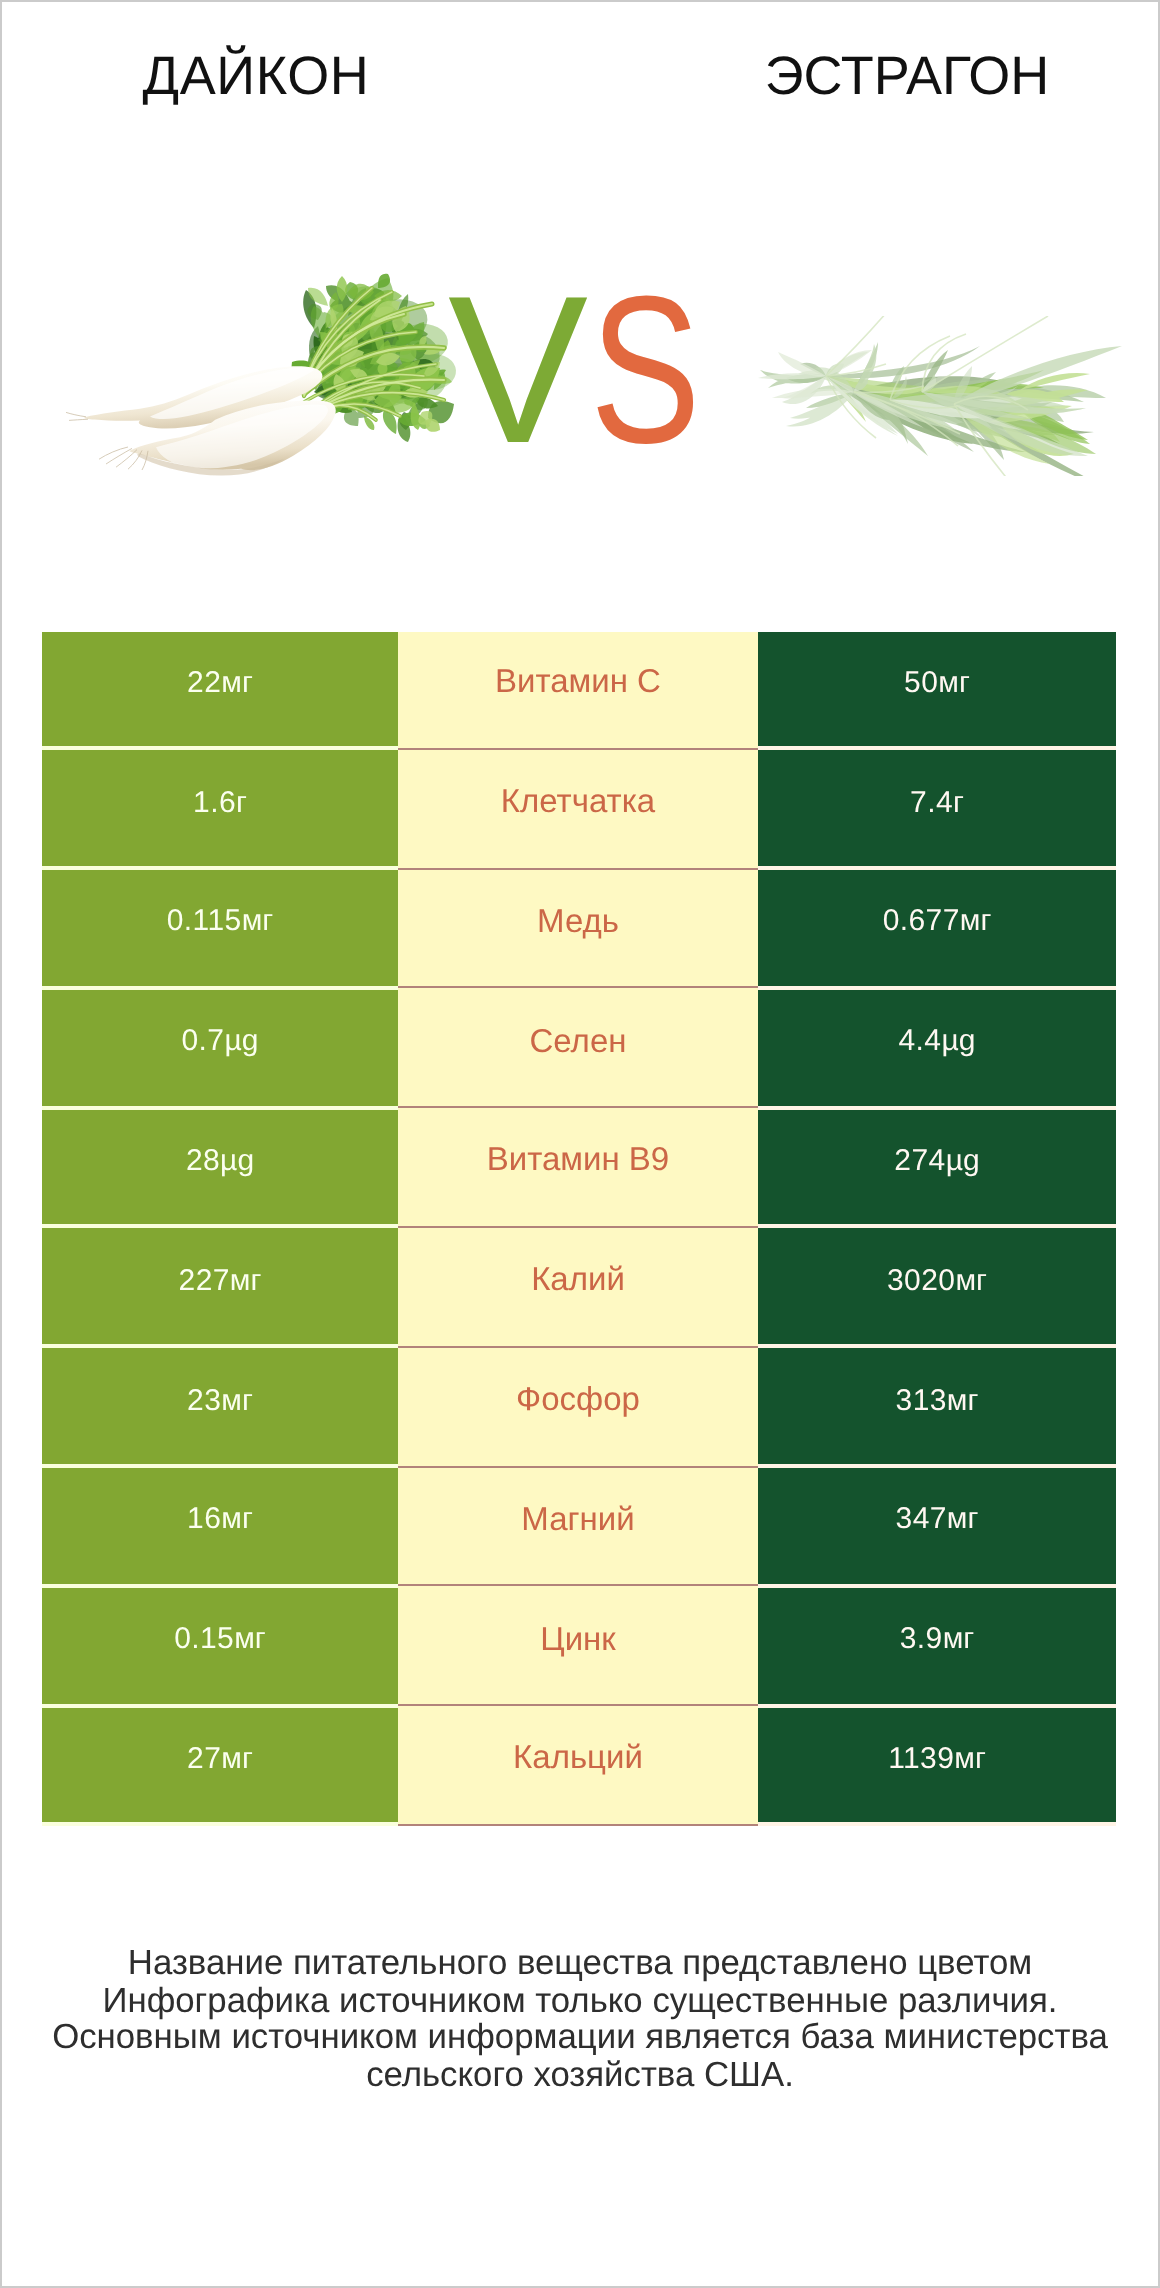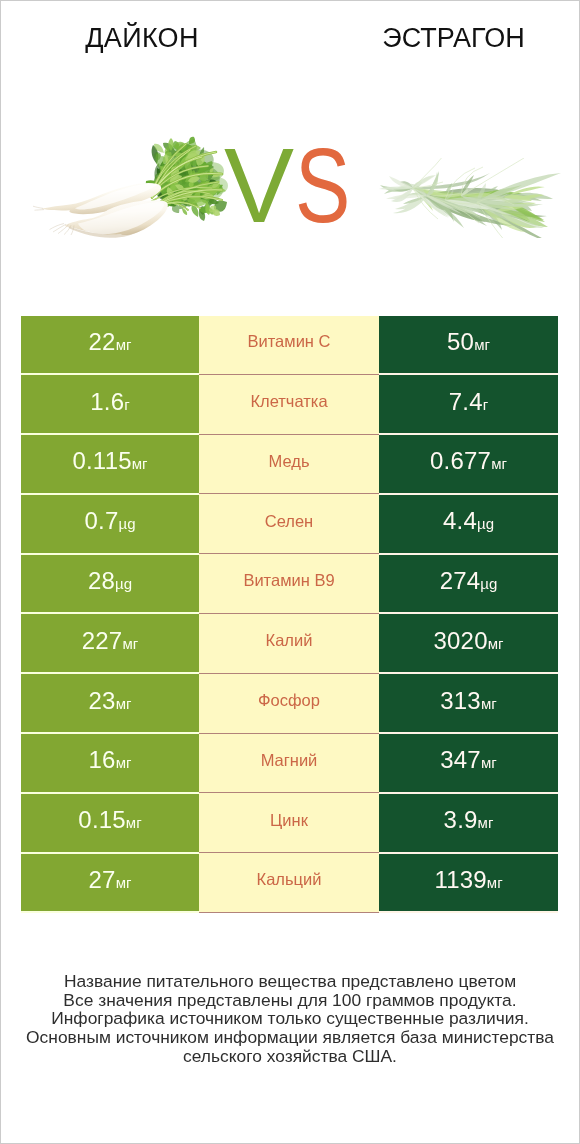--- a/index.html
+++ b/index.html
@@ -1,37 +1,37 @@
 <!DOCTYPE html>
 <html><head>
 <meta charset="utf-8">
 <style>
   html,body{margin:0;padding:0;}
   body{width:580px;height:1144px;background:#fff;font-family:"Liberation Sans",sans-serif;position:relative;overflow:hidden;}
   .page{position:absolute;inset:0;}
   .page-border{position:absolute;left:0;top:0;width:578px;height:1142px;border:1px solid #CBCBCB;pointer-events:none;}
   .titles{position:absolute;left:0;top:0;width:580px;height:72px;}
   .title{position:absolute;top:23px;font-size:27px;color:#111;letter-spacing:.3px;text-align:center;}
-  #t-left{left:16px;width:252px;}
+  #t-left{left:2px;width:252px;}
   #t-right{left:327px;width:253px;letter-spacing:0;}
   .hero{position:absolute;left:0;top:0;width:580px;height:300px;}
   .vs{position:absolute;left:224px;top:150px;font-size:105px;font-weight:400;line-height:72px;letter-spacing:-2px;}
   .vs{display:flex;align-items:flex-start;}
   .vs .v{color:#7DAA35;display:block;}
   .vs .s{color:#E2693F;display:block;transform:scaleX(.79);transform-origin:left top;margin-left:3px;}
   table.cmp{position:absolute;left:21px;top:315.5px;width:537px;border-collapse:collapse;table-layout:fixed;}
   table.cmp td{height:57.8px;padding:0;text-align:center;vertical-align:middle;line-height:1;}
   table.cmp tr{height:57.8px;}
   td.l{width:178px;background:#82A732;color:#FBFFEF;border-bottom:2px solid #FAFFDD;}
   td.m{width:180px;background:#fef9c3;color:#CB6747;font-size:16.5px;border-bottom:1.2px solid #B2837A;}
   td.m .nut{position:relative;top:-3px;display:inline-block;}
   td.r{width:179px;background:#14532d;color:#FFF8F2;border-bottom:2px solid #FFF4E6;}
   td.l,td.r{position:relative;}
   td.l .num,td.r .num,td.l .unit,td.r .unit{position:relative;top:-2.5px;}
-  .num{font-size:24px;letter-spacing:.2px;}
+  .num{font-size:15px;letter-spacing:.2px;}
   .unit{font-size:15px;margin-left:0;letter-spacing:0;}
   .veg{position:absolute;}
   .veg-left{left:30px;top:136px;width:200px;height:110px;}
   .veg-right{left:365px;top:158px;width:200px;height:80px;}
   .footer{position:absolute;left:0;top:972px;width:580px;text-align:center;font-size:17.4px;line-height:18.7px;color:#2E2E2E;}
 </style>
 </head>
 <body>
 
 <div class="page">
@@ -387,19 +387,18 @@
         <tr>
           <td class="l"><span class="num">27</span><span class="unit">мг</span></td>
           <td class="m"><span class="nut">Кальций</span></td>
           <td class="r"><span class="num">1139</span><span class="unit">мг</span></td>
         </tr>
       </tbody>
   </table>
 
   <div class="footer">
       <div class="fline">Название питательного вещества представлено цветом</div>
-      <div class="fline">Все значения представлены для 100 граммов продукта.</div>
       <div class="fline">Инфографика источником только существенные различия.</div>
       <div class="fline">Основным источником информации является база министерства</div>
       <div class="fline">сельского хозяйства США.</div>
     </div>
   <div class="page-border"></div>
 </div>
 
 </body></html>

